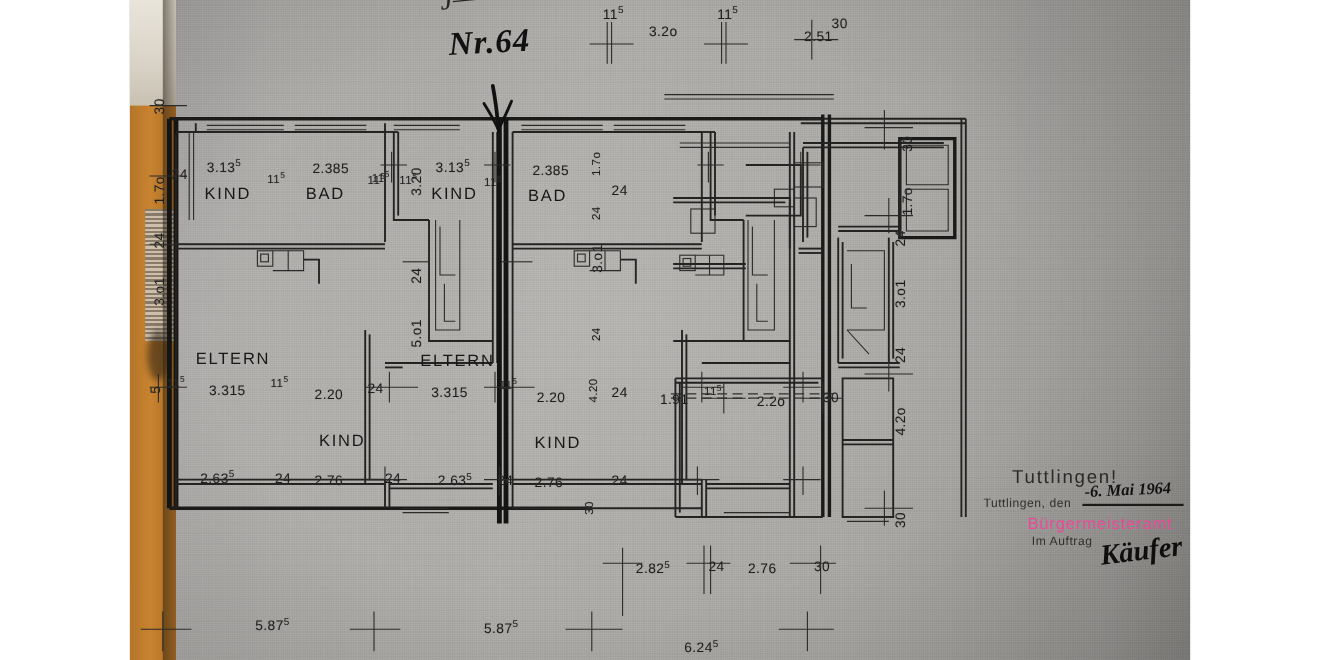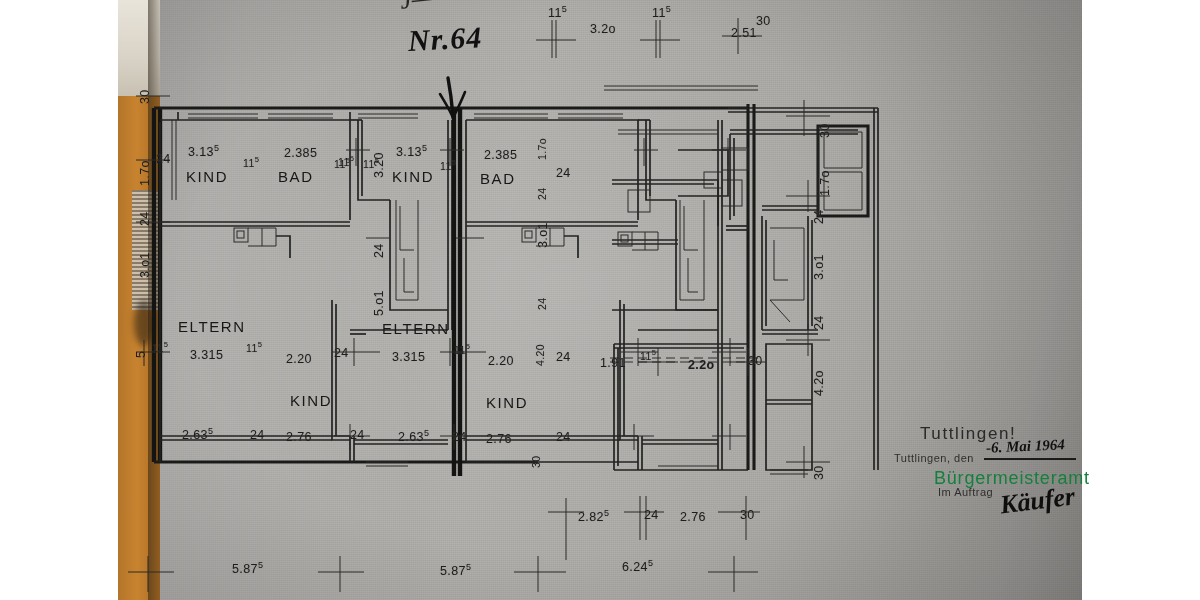--- a/index.html
+++ b/index.html
@@ -54,21 +54,21 @@
   
   .hand{position:absolute;color:#111;font-family:"Liberation Serif",serif;
         font-style:italic;white-space:nowrap;}
   .hw-nr{font-size:30px;letter-spacing:1px;transform:rotate(-3deg);font-weight:600;}
   .hw-scribble{font-size:26px;opacity:.85;transform:rotate(-6deg);}
 
   
   .stamp{position:absolute;color:#222;font-family:"Liberation Sans",sans-serif;}
   .st-title{font-size:17px;letter-spacing:1.6px;color:#2a2a29;}
   .st-line{font-size:11px;letter-spacing:.5px;color:#2e2e2c;}
-  .st-mid{font-size:18px;letter-spacing:.8px;color:#15803d;}
+  .st-mid{font-size:15px;letter-spacing:.8px;color:#ec4899;}
   .st-date{font-family:"Liberation Serif",serif;font-style:italic;font-weight:700;
            font-size:15px;color:#111;transform:rotate(-2.5deg);}
   .st-rule{position:absolute;height:1.5px;background:#1b1b1a;}
   .st-sig{font-family:"Liberation Serif",serif;font-style:italic;font-weight:700;
           font-size:26px;color:#0e0e0d;transform:rotate(-7deg);}
 </style>
 </head>
 <body>
 
 <div id="stage">
@@ -368,31 +368,31 @@
   <div class="dim rot sm" style="left:536px;top:310px;">24</div>
 
   <div class="dim" style="left:398px;top:428px;">2.63<sup>5</sup></div>
   <div class="dim" style="left:452px;top:430px;">24</div>
   <div class="dim" style="left:486px;top:432px;">2.76</div>
   <div class="dim" style="left:556px;top:430px;">24</div>
   <div class="dim rot sm" style="left:530px;top:468px;">30</div>
 
   <div class="dim" style="left:600px;top:356px;">1.91</div>
   <div class="dim sm" style="left:640px;top:348px;">11<sup>5</sup></div>
-  <div class="dim" style="left:688px;top:358px;font-weight:bold;">2.2o</div>
+  <div class="dim" style="left:688px;top:358px;">2.2o</div>
   <div class="dim" style="left:748px;top:354px;">30</div>
 
   <div class="dim" style="left:578px;top:508px;">2.82<sup>5</sup></div>
   <div class="dim" style="left:644px;top:508px;">24</div>
   <div class="dim" style="left:680px;top:510px;">2.76</div>
   <div class="dim" style="left:740px;top:508px;">30</div>
 
   <div class="dim" style="left:232px;top:560px;">5.87<sup>5</sup></div>
   <div class="dim" style="left:440px;top:562px;">5.87<sup>5</sup></div>
-  <div class="dim" style="left:622px;top:558px;text-align:center;">6.24<sup>5</sup></div>
+  <div class="dim" style="left:622px;top:580px;text-align:center;">6.24<sup>5</sup></div>
 
   <div class="stamp" style="left:920px;top:424px;">
     <span class="st-title">Tuttlingen!</span>
   </div>
   <div class="stamp st-line" style="left:894px;top:452px;">Tuttlingen, den</div>
   <div class="stamp st-date" style="left:986px;top:438px;">-6. Mai 1964</div>
   <div class="st-rule" style="left:984px;top:458px;width:92px;"></div>
   <div class="stamp st-mid" style="left:934px;top:468px;">Bürgermeisteramt</div>
   <div class="stamp st-line" style="left:938px;top:486px;">Im Auftrag</div>
   <div class="stamp st-sig" style="left:1000px;top:486px;">Käufer</div>

